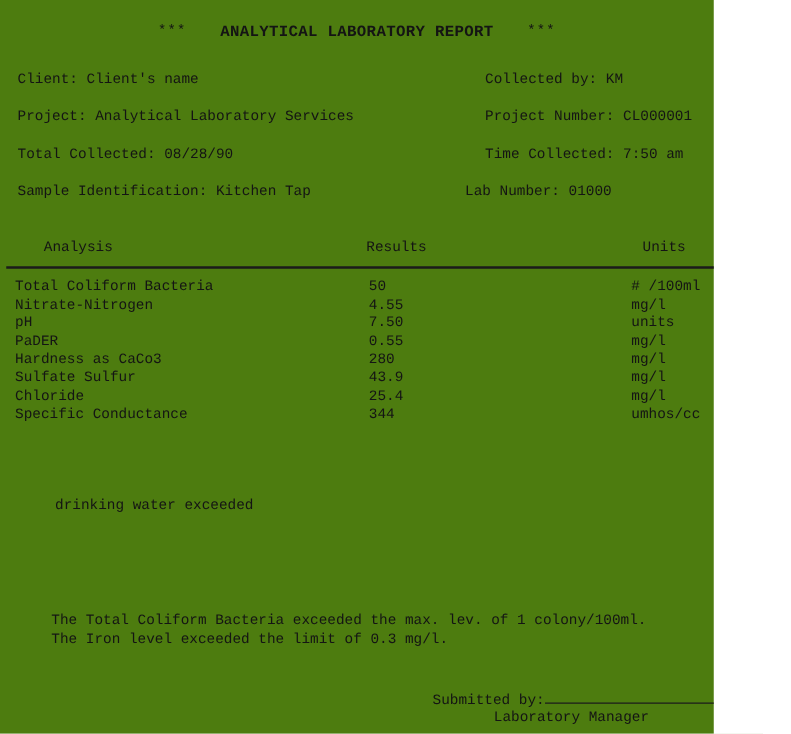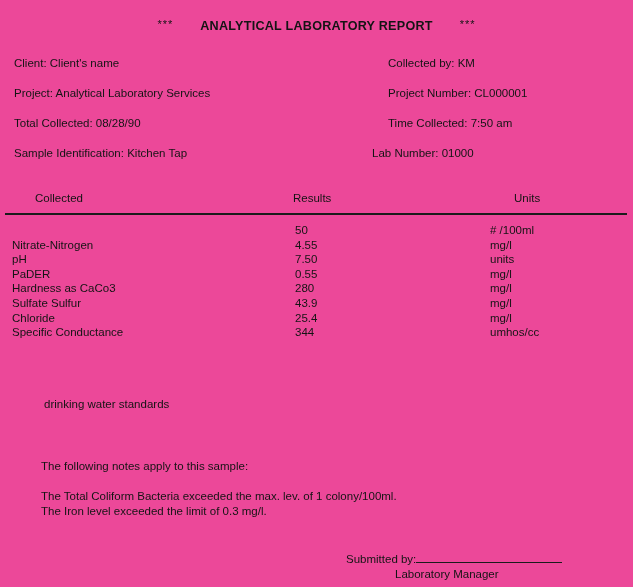--- a/index.html
+++ b/index.html
@@ -2,24 +2,24 @@
 <html><head>
 <meta charset="utf-8">
 <style>
   html, body {
     margin: 0;
     padding: 0;
     background: #ffffff;
   }
   .page {
     position: relative;
-    width: 633px;
+    width: 571px;
     height: 587px;
-    background: #ec4899;
-    font-family: Liberation Sans, sans-serif;
+    background: #4d7c0f;
+    font-family: Liberation Mono, monospace;
     font-size: 11.5px;
     color: #141414;
     overflow: hidden;
   }
 
   
   .title-row {
     position: absolute;
     top: 19px;
     left: 0;
@@ -61,21 +61,21 @@
     position: absolute;
     top: 213px;
     left: 5px;
     width: 622px;
     border-top: 2px solid #1b1b1b;
   }
   .table-body { position: absolute; top: 223px; left: 0; width: 100%; }
   .t-row { position: relative; height: 14.6px; line-height: 14.6px; }
   .c-analysis { position: absolute; left: 12px;  white-space: nowrap; }
   .c-result   { position: absolute; left: 295px; white-space: nowrap; }
-  .c-units    { position: absolute; left: 490px; white-space: nowrap; }
+  .c-units    { position: absolute; left: 505px; white-space: nowrap; }
 
   
   .conclusion {
     position: absolute;
     top: 397px;
     left: 44px;
     line-height: 15px;
     white-space: nowrap;
   }
   .notes-heading {
@@ -160,28 +160,29 @@
       <span>Sample Identification:</span>
       <span>Kitchen Tap</span>
     </div>
     <div class="info-right">
       <span>Lab Number:</span>
       <span>01000</span>
     </div>
   </div>
 
   <div class="table-header">
-    <span class="th-analysis">Collected</span>
+    <span class="th-analysis">Analysis</span>
     <span class="th-results">Results</span>
     <span class="th-units">Units</span>
   </div>
   <div class="header-rule"></div>
 
   <div class="table-body">
     <div class="t-row">
+      <span class="c-analysis">Total Coliform Bacteria</span>
       <span class="c-result">50</span>
       <span class="c-units"># /100ml</span>
     </div>
     <div class="t-row">
       <span class="c-analysis">Nitrate-Nitrogen</span>
       <span class="c-result">4.55</span>
       <span class="c-units">mg/l</span>
     </div>
     <div class="t-row">
       <span class="c-analysis">pH</span>
@@ -209,24 +210,23 @@
       <span class="c-units">mg/l</span>
     </div>
     <div class="t-row">
       <span class="c-analysis">Specific Conductance</span>
       <span class="c-result">344</span>
       <span class="c-units">umhos/cc</span>
     </div>
   </div>
 
   <div class="conclusion">
-    <div>drinking water standards</div>
-  </div>
-
-  <div class="notes-heading">The following notes apply to this sample:</div>
+    <div>drinking water exceeded</div>
+  </div>
+
   <div class="notes-list">
     <div>The Total Coliform Bacteria exceeded the max. lev. of 1 colony/100ml.</div>
     <div>The Iron level exceeded the limit of 0.3 mg/l.</div>
   </div>
 
   <div class="signature-row">
     <span>Submitted by:</span><span class="signature-line"></span>
   </div>
   <div class="signature-role">Laboratory Manager</div>
 

